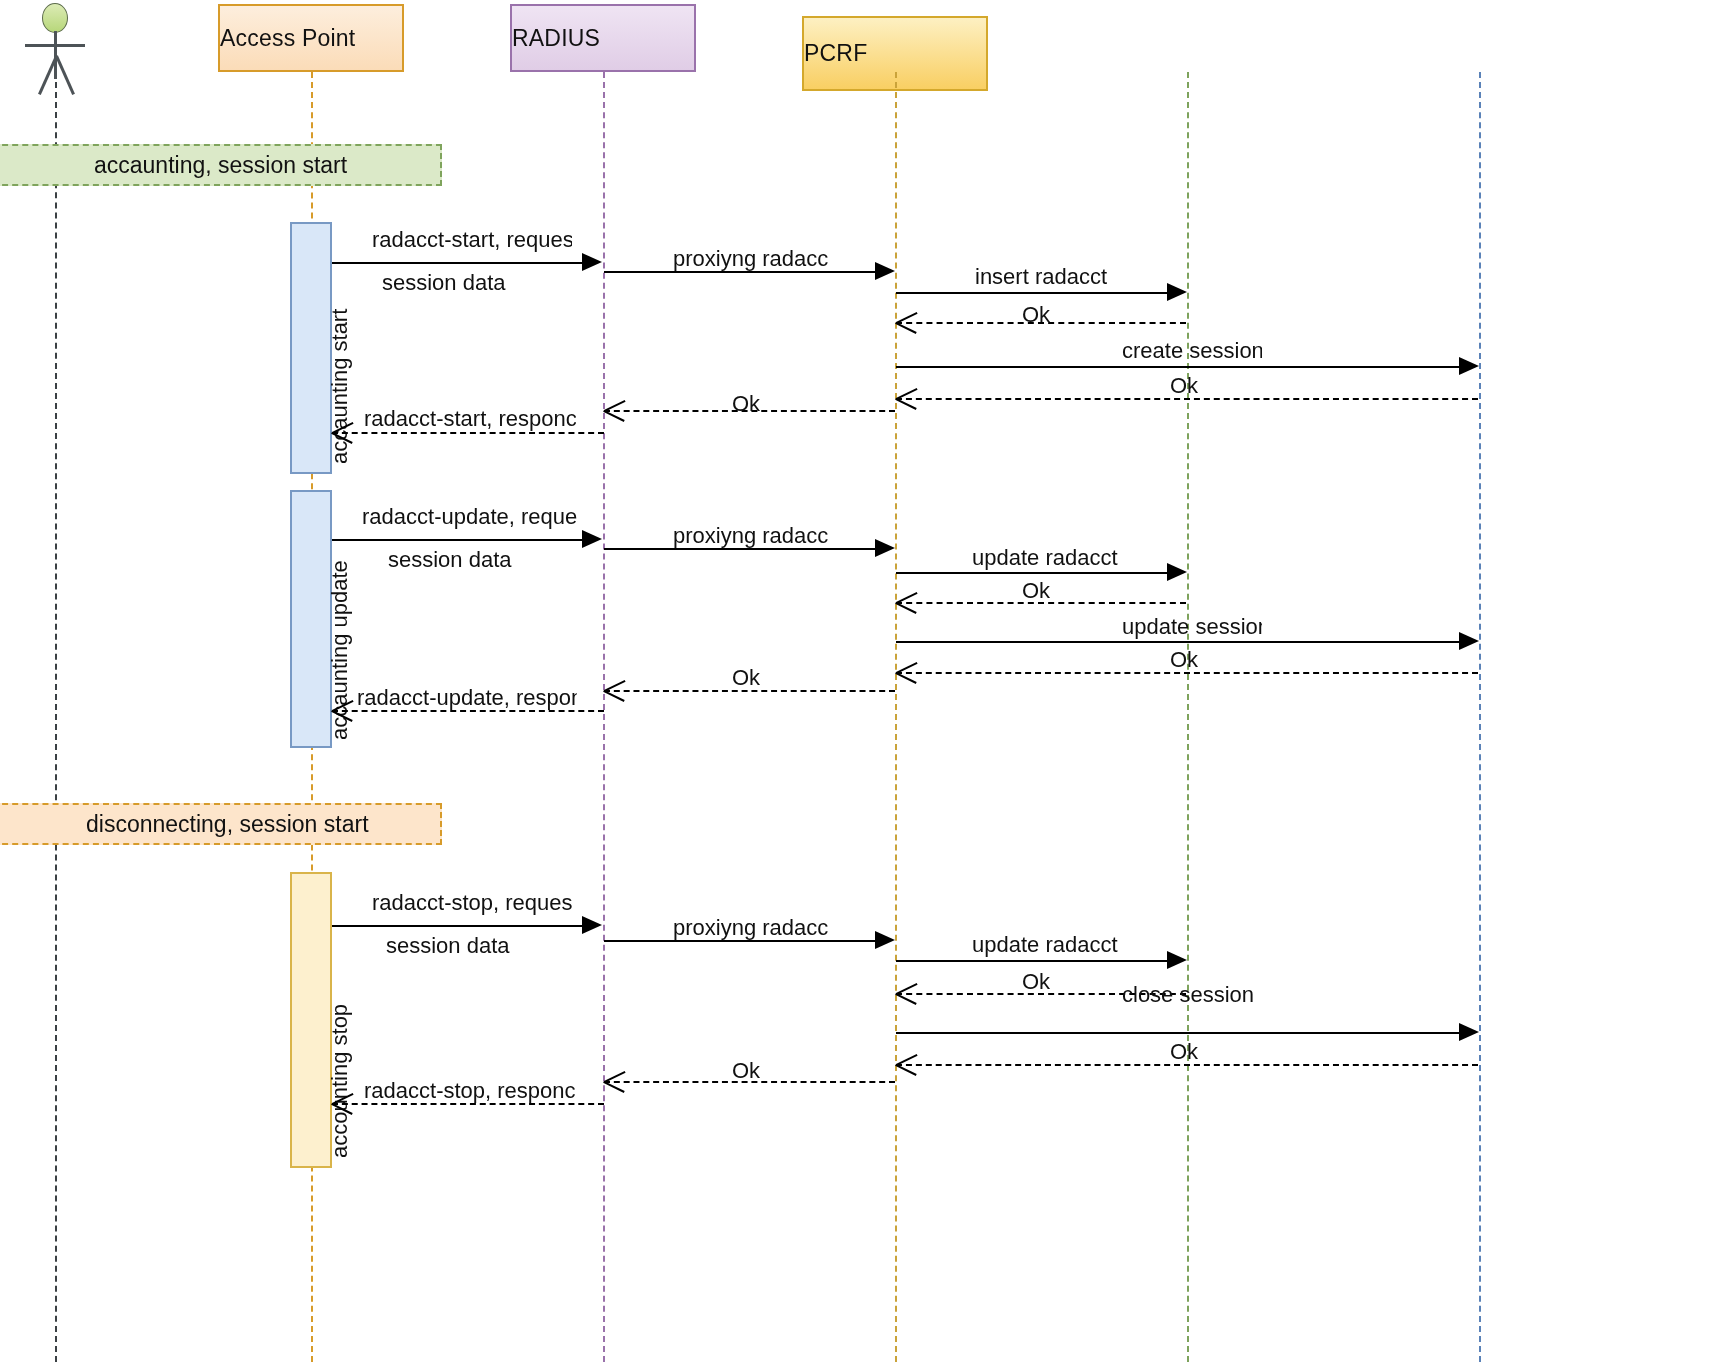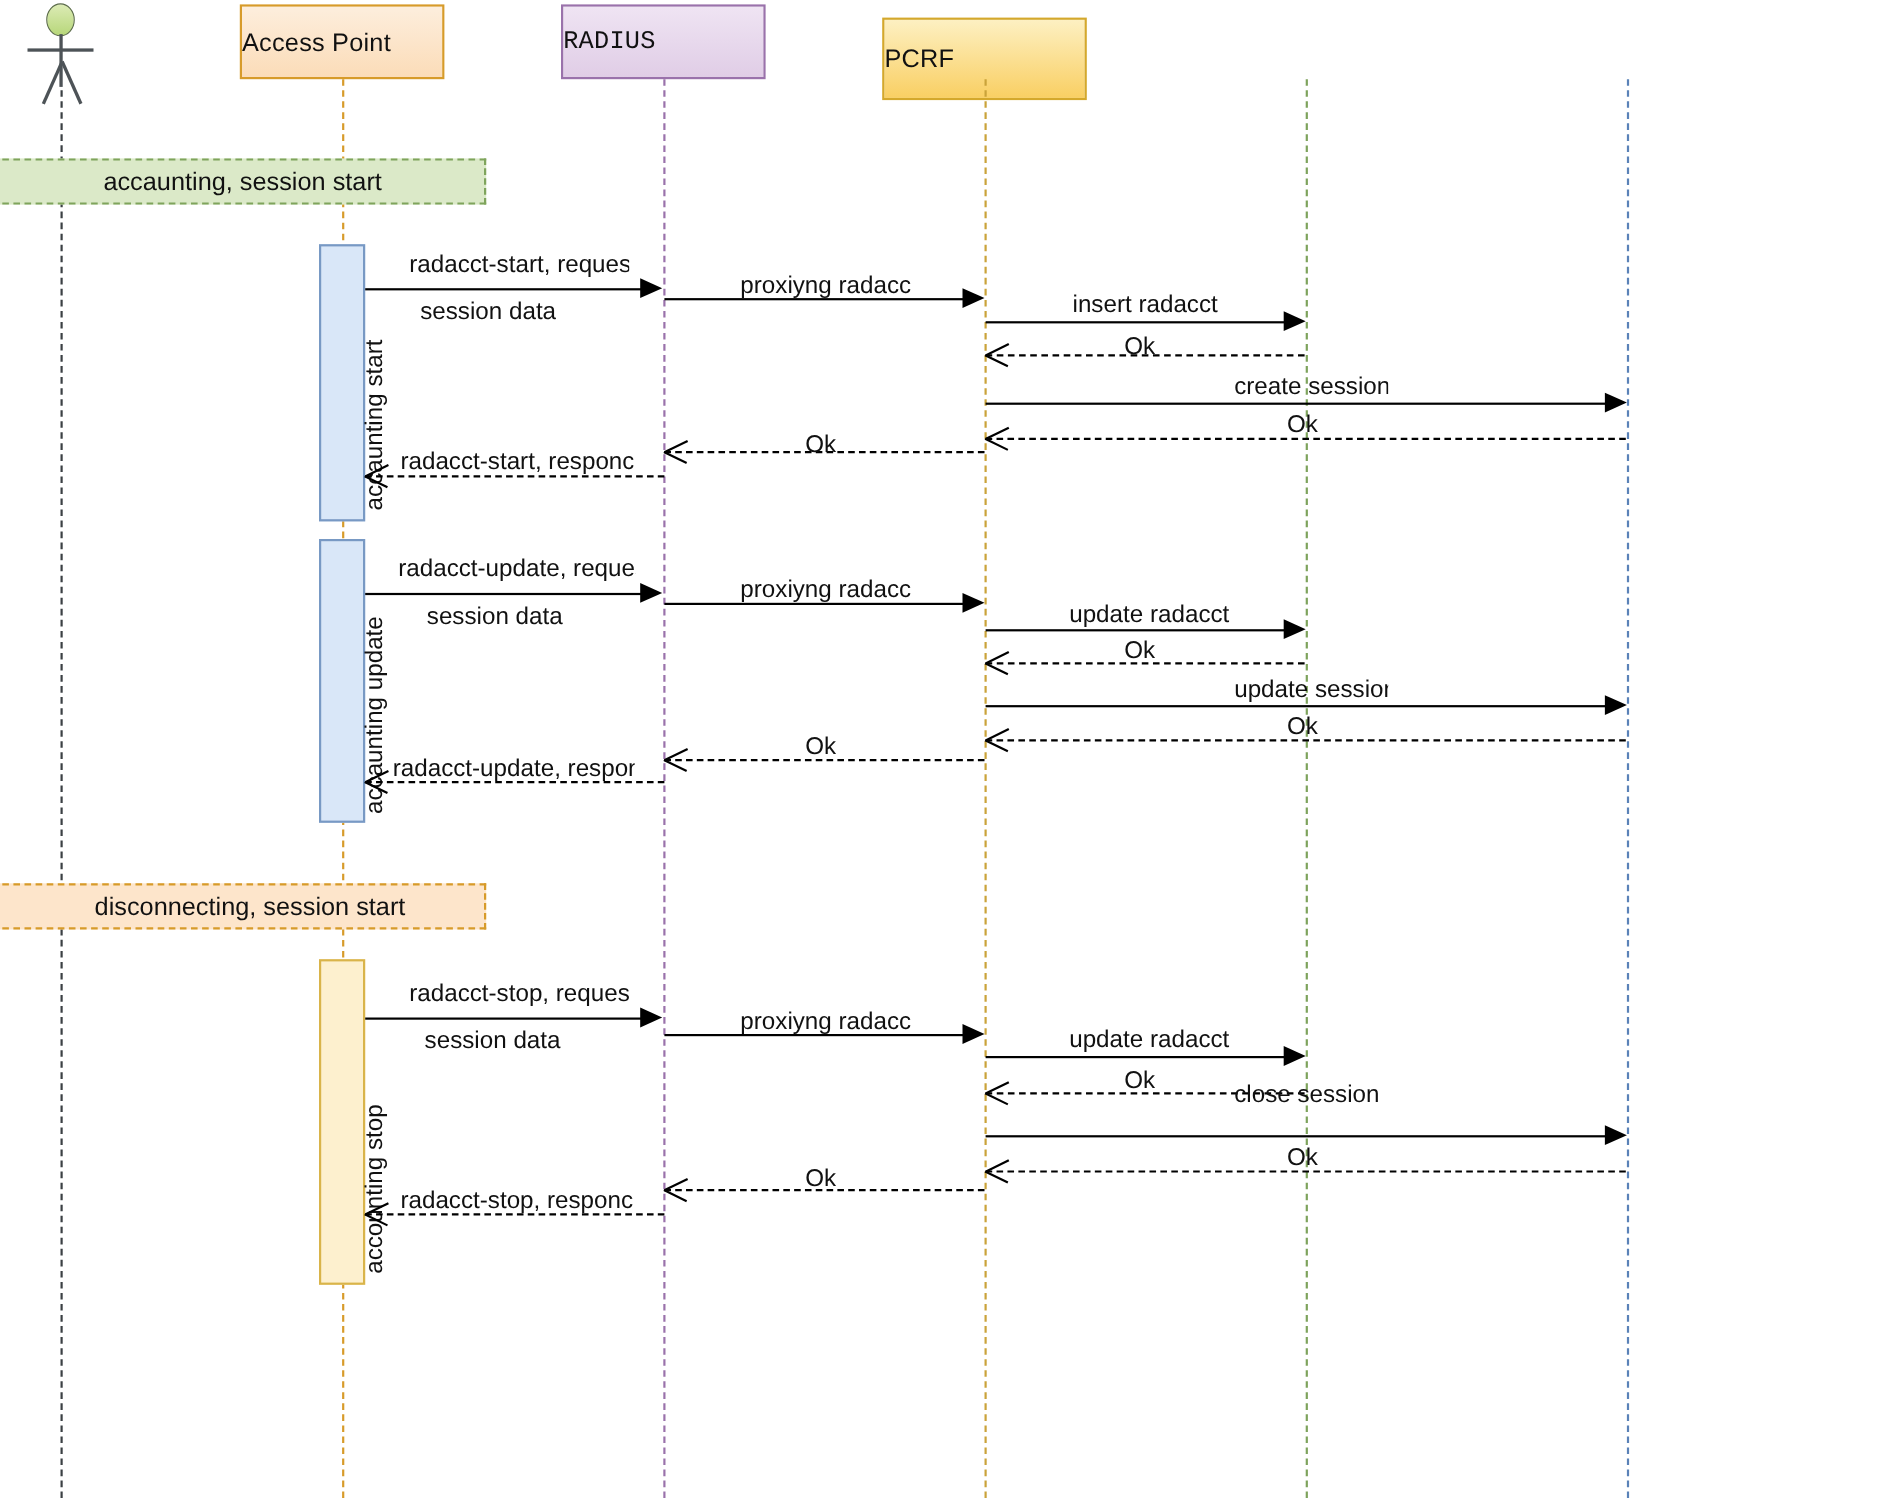--- a/index.html
+++ b/index.html
@@ -58,21 +58,21 @@
     <div class="actor-body" style="left:54px;top:31px;"></div>
     <div class="actor-arms" style="left:25px;top:44px;"></div>
     <div class="actor-leg" style="left:55px;top:56px;transform:rotate(24deg);"></div>
     <div class="actor-leg" style="left:55px;top:56px;transform:rotate(-24deg);"></div>
   </div>
 
   <div class="head" style="left:218px;top:4px;width:186px;height:68px;background:linear-gradient(180deg,#fdeedd,#fbdcb8);border:2.4px solid #d79b2a;">
     <span>Access Point</span>
   </div>
 
-  <div class="head" style="left:510px;top:4px;width:186px;height:68px;background:linear-gradient(180deg,#efe4f3,#e0cde6);border:2.4px solid #9a72ab;font-family:Liberation Mono, monospace;">
+  <div class="head" style="left:510px;top:4px;width:186px;height:68px;background:linear-gradient(180deg,#efe4f3,#e0cde6);border:2.4px solid #9a72ab;">
     <span>RADIUS</span>
   </div>
 
   <div class="head" style="left:802px;top:4px;width:186px;height:75px;background:linear-gradient(180deg,#fdf0c2,#f9cf63);border:2.4px solid #d4a82c;margin-top:12px;">
     <span>PCRF</span>
   </div>
 
 
 
   <div class="lifeline" style="left:55px;top:82px;height:1280px;border-left-color:#3b4044;"></div>

